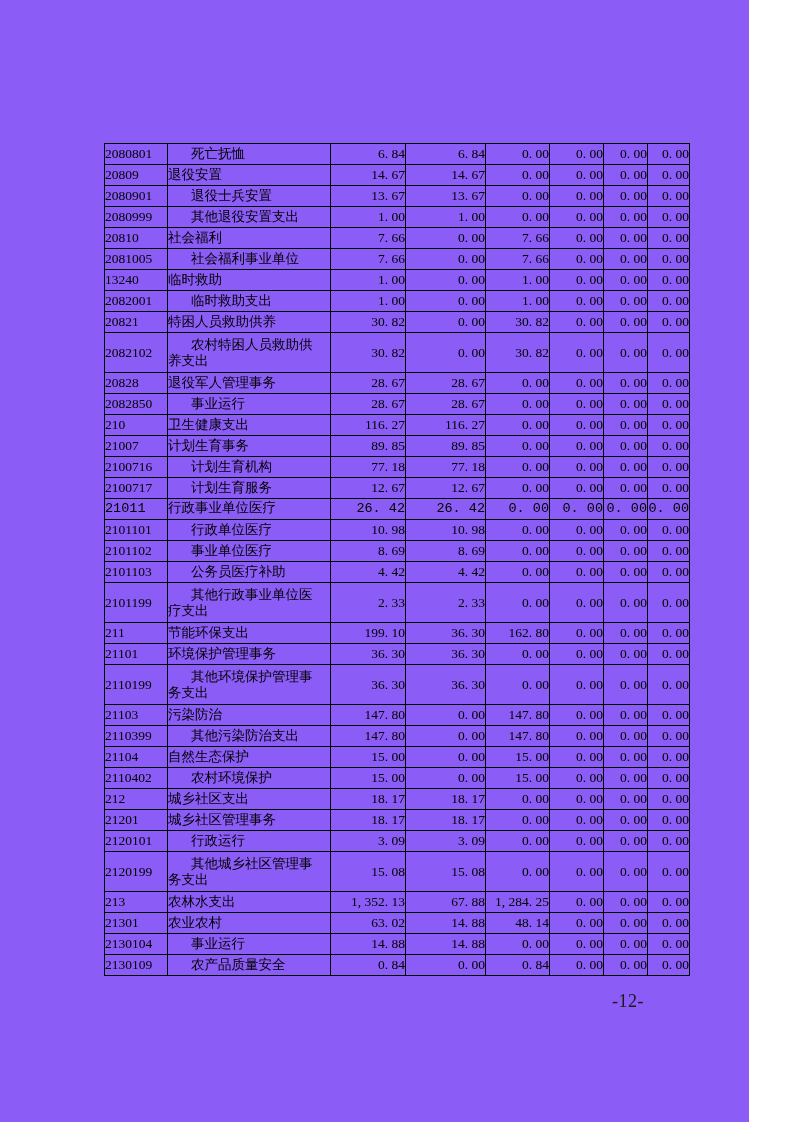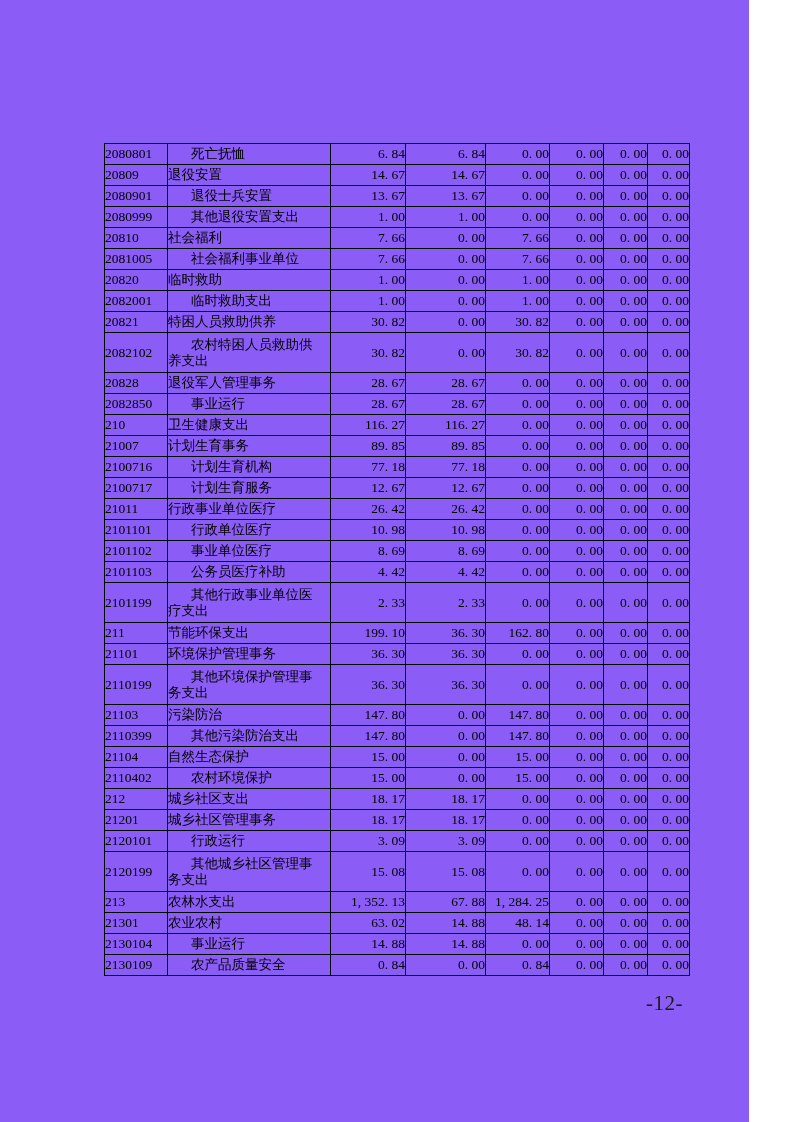--- a/index.html
+++ b/index.html
@@ -42,23 +42,23 @@
   }
   td.name.indent {
     text-indent: 23px;
   }
   td.num {
     text-align: right;
     padding-right: 6px;
   }
   .pageno {
     position: absolute;
-    left: 646px;
+    left: 612px;
     top: 991px;
-    font-size: 21px;
+    font-size: 18px;
     letter-spacing: 0.5px;
     color: #1a1a1a;
   }
 </style>
 </head>
 <body>
 
 <div class="page">
 
   <table class="budget">
@@ -127,21 +127,21 @@
           <td class="code">2081005</td>
           <td class="name indent">社会福利事业单位</td>
           <td class="num">7. 66</td>
           <td class="num">0. 00</td>
           <td class="num">7. 66</td>
           <td class="num">0. 00</td>
           <td class="num">0. 00</td>
           <td class="num">0. 00</td>
         </tr>
         <tr style="height: 21px;">
-          <td class="code">20820</td>
+          <td class="code">13240</td>
           <td class="name">临时救助</td>
           <td class="num">1. 00</td>
           <td class="num">0. 00</td>
           <td class="num">1. 00</td>
           <td class="num">0. 00</td>
           <td class="num">0. 00</td>
           <td class="num">0. 00</td>
         </tr>
         <tr style="height: 21px;">
           <td class="code">2082001</td>
@@ -226,21 +226,21 @@
         <tr style="height: 21px;">
           <td class="code">2100717</td>
           <td class="name indent">计划生育服务</td>
           <td class="num">12. 67</td>
           <td class="num">12. 67</td>
           <td class="num">0. 00</td>
           <td class="num">0. 00</td>
           <td class="num">0. 00</td>
           <td class="num">0. 00</td>
         </tr>
-        <tr style="height: 21px;">
+        <tr style="height: 21px; font-family: Liberation Mono, monospace;">
           <td class="code">21011</td>
           <td class="name">行政事业单位医疗</td>
           <td class="num">26. 42</td>
           <td class="num">26. 42</td>
           <td class="num">0. 00</td>
           <td class="num">0. 00</td>
           <td class="num">0. 00</td>
           <td class="num">0. 00</td>
         </tr>
         <tr style="height: 21px;">

